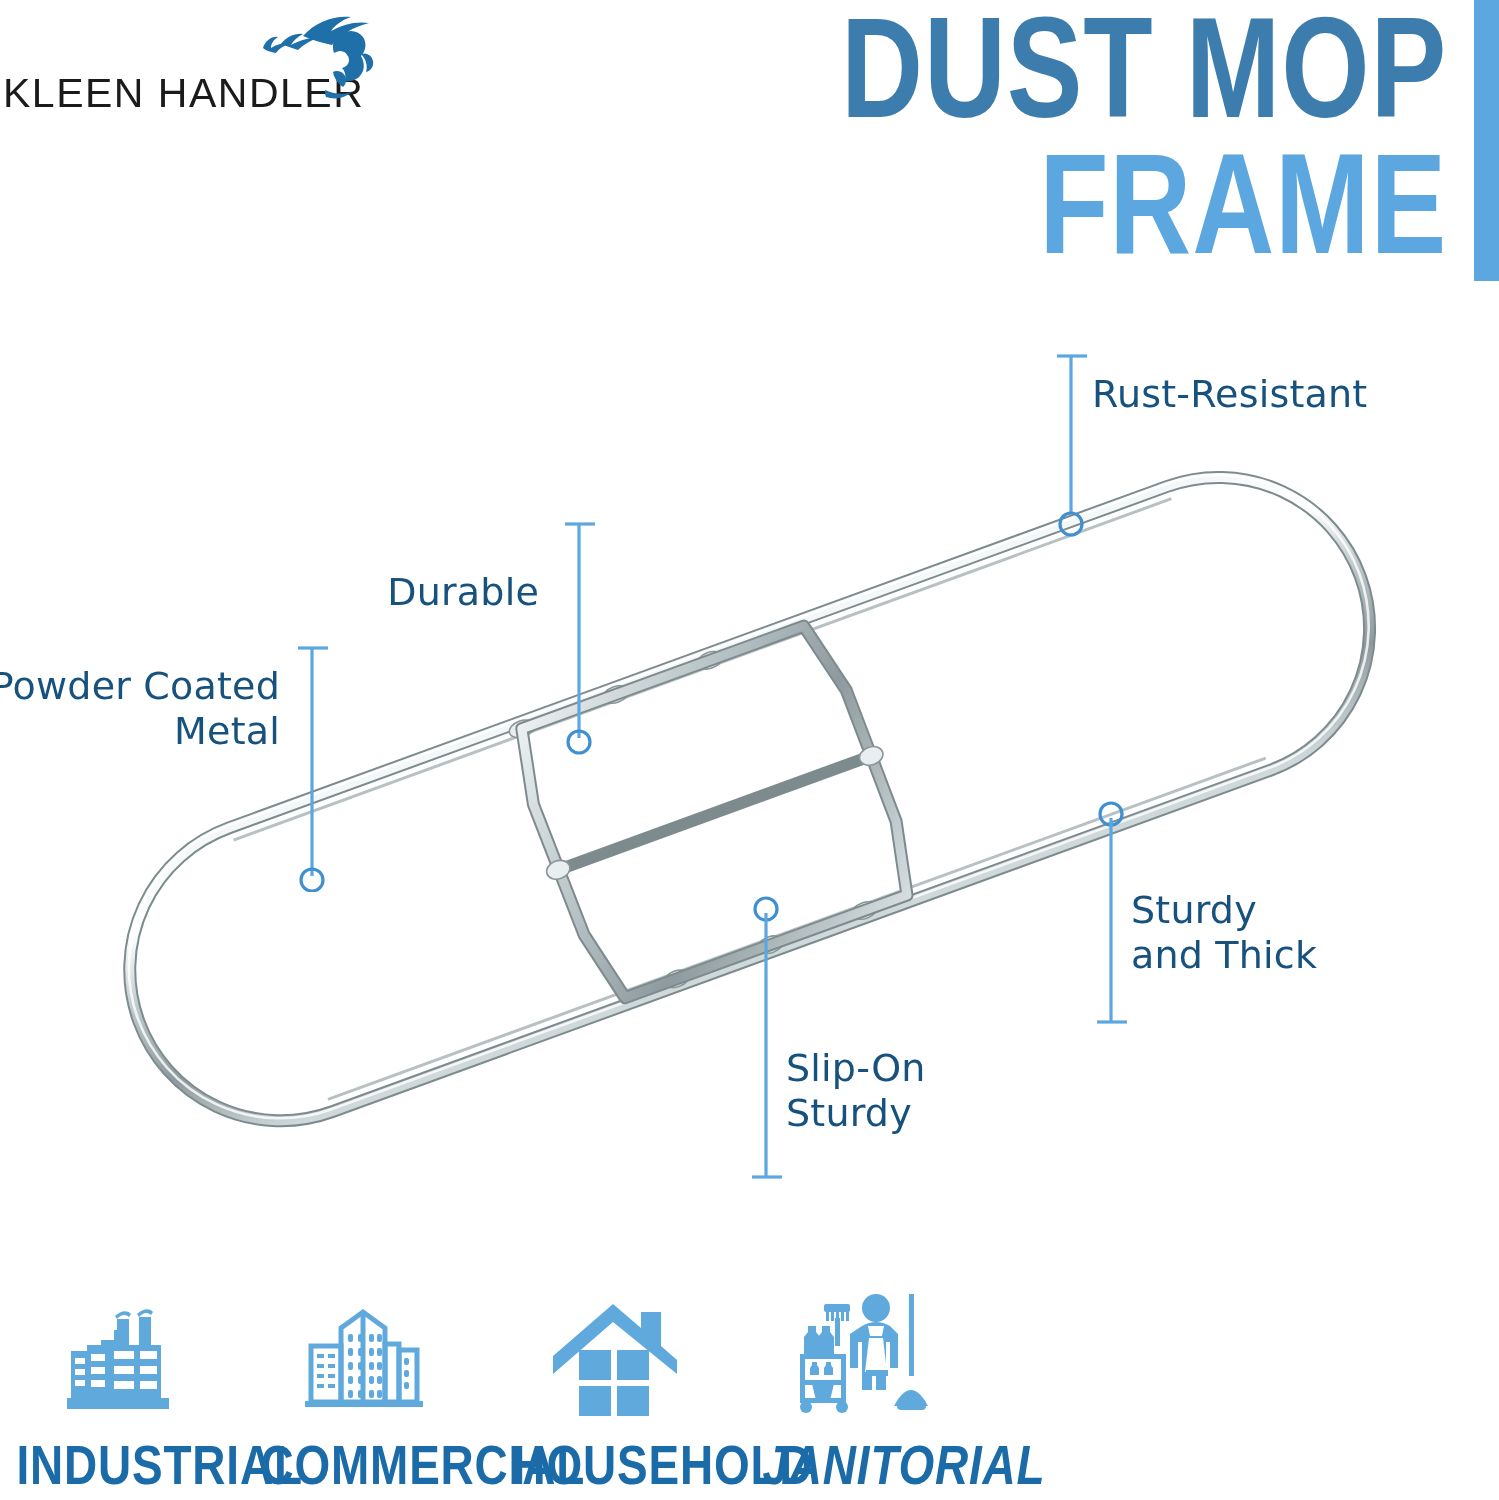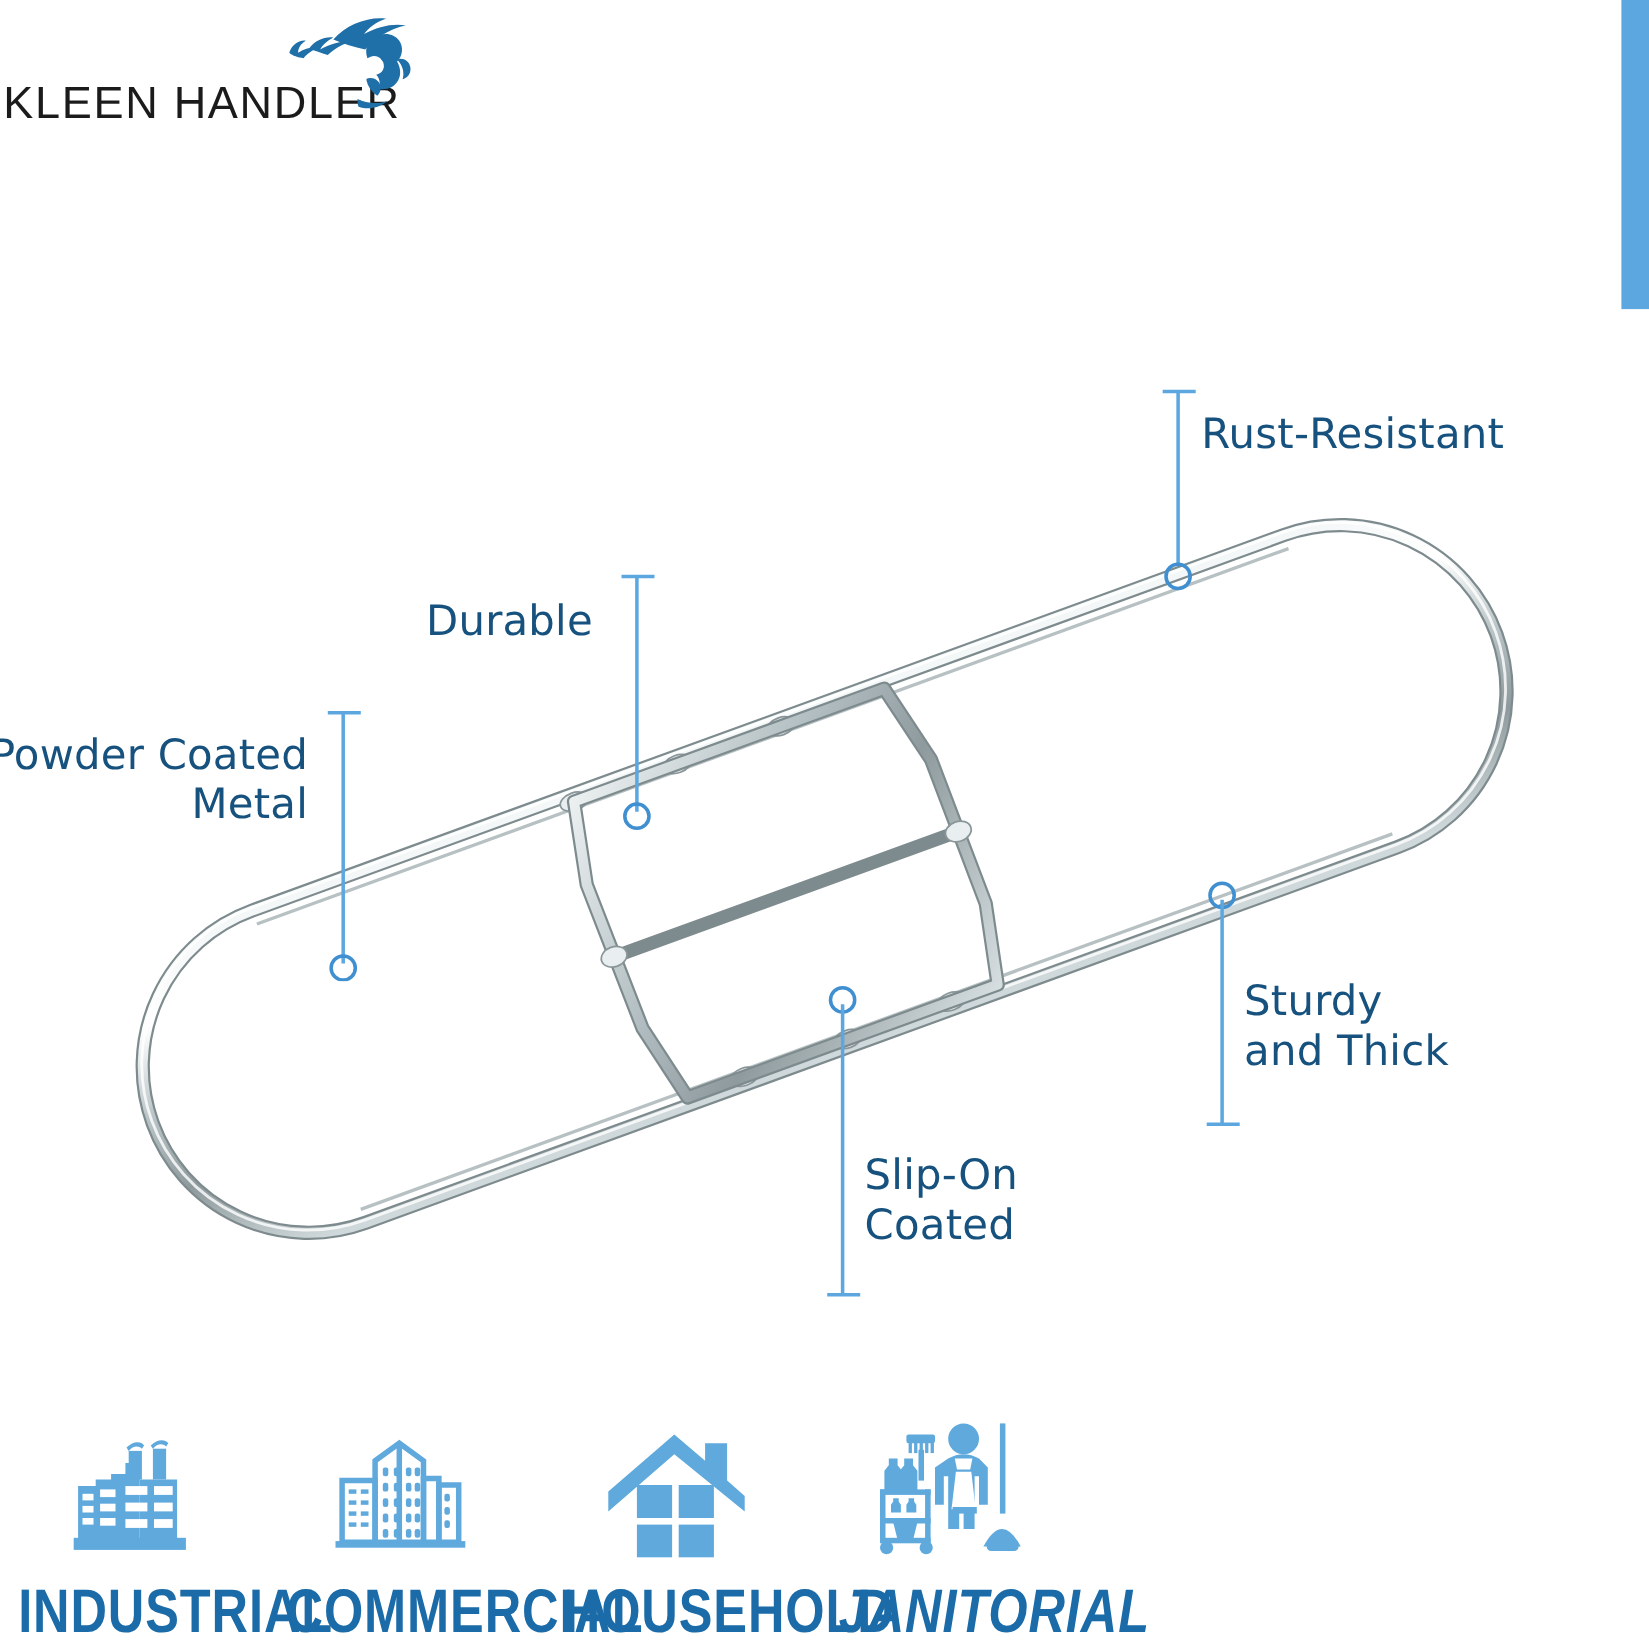--- a/index.html
+++ b/index.html
@@ -83,20 +83,24 @@
         <path d="M86 20c7-5 17-4 22 3 4 6 3 14-2 19 3 5 4 12 1 17-3 6-10 9-17 8 1-5 0-10-3-13 4-1 7-4 7-8 0-5-4-9-9-9-2 0-4 1-6 2-2-7-2-14 7-19z"></path>
         <path d="M106 40c5-2 11 1 12 7 1 5-2 10-7 11 2-6 0-13-5-18z"></path>
         <path d="M82 57c5 0 9 4 9 9 0 3-1 5-3 7-5-3-9-9-10-15 1-1 3-1 4-1z"></path>
         <path d="M70 76c8 4 18 5 27 2-7 6-17 8-26 5-1-2-1-5-1-7z"></path>
         <ellipse cx="96" cy="37" rx="5" ry="6"></ellipse>
       </g>
     </svg>
   </div>
 
   <div class="accent-bar"></div>
+  <div class="title">
+    <span class="title-l1">DUST MOP</span>
+    <span class="title-l2">FRAME</span>
+  </div>
 
   <svg style="position:absolute;left:0;top:330;width:1499px;height:950px;" viewBox="0 0 1499 950">
     <defs>
       <linearGradient id="wireTop" x1="0" y1="0" x2="0" y2="1">
         <stop offset="0%" stop-color="#f4f7f8"></stop>
         <stop offset="22%" stop-color="#ffffff"></stop>
         <stop offset="48%" stop-color="#b9c4c6"></stop>
         <stop offset="72%" stop-color="#8d999c"></stop>
         <stop offset="100%" stop-color="#cfd8da"></stop>
       </linearGradient>
@@ -154,21 +158,21 @@
     <div class="ctext right" style="left:-260px;top:664px;width:540px;">Powder Coated
 Metal</div>
   </div>
 
   <div class="callout">
     <svg style="position:absolute;left:563px;top:516px;width:34px;height:250px;" viewBox="0 0 34 250">
       <line x1="2" y1="8" x2="32" y2="8" stroke="#5ca7e0" stroke-width="3.2"></line>
       <line x1="16" y1="8" x2="16" y2="222" stroke="#5ca7e0" stroke-width="3.2"></line>
       <circle cx="16" cy="226" r="11" fill="none" stroke="#3f8fd1" stroke-width="3.2"></circle>
     </svg>
-    <div class="ctext right" style="left:119px;top:542px;width:420px;">Durable</div>
+    <div class="ctext right" style="left:119px;top:570px;width:420px;">Durable</div>
   </div>
 
   <div class="callout">
     <svg style="position:absolute;left:1055px;top:348px;width:34px;height:192px;" viewBox="0 0 34 192">
       <line x1="2" y1="8" x2="32" y2="8" stroke="#5ca7e0" stroke-width="3.2"></line>
       <line x1="16" y1="8" x2="16" y2="166" stroke="#5ca7e0" stroke-width="3.2"></line>
       <circle cx="16" cy="176" r="11" fill="none" stroke="#3f8fd1" stroke-width="3.2"></circle>
     </svg>
     <div class="ctext left" style="left:1092px;top:372px;width:420px;">Rust-Resistant</div>
   </div>
@@ -183,21 +187,21 @@
 and Thick</div>
   </div>
 
   <div class="callout">
     <svg style="position:absolute;left:750px;top:895px;width:34px;height:292px;" viewBox="0 0 34 292">
       <circle cx="16" cy="14" r="11" fill="none" stroke="#3f8fd1" stroke-width="3.2"></circle>
       <line x1="16" y1="18" x2="16" y2="282" stroke="#5ca7e0" stroke-width="3.2"></line>
       <line x1="2" y1="282" x2="32" y2="282" stroke="#5ca7e0" stroke-width="3.2"></line>
     </svg>
     <div class="ctext left" style="left:786px;top:1046px;width:420px;">Slip-On
-Coated</div>
+Sturdy</div>
   </div>
 
   <div class="uses">
 
     <div class="use u0">
       <div class="icon">
         <svg width="124" height="122" viewBox="0 0 124 122">
           <g fill="#5fa9dd">
             <path d="M58 22c6-6 13-6 16-2l-2 3c-3-3-8-3-12 2z"></path>
             <path d="M80 20c6-6 13-6 16-2l-2 3c-3-3-8-3-12 2z"></path>

